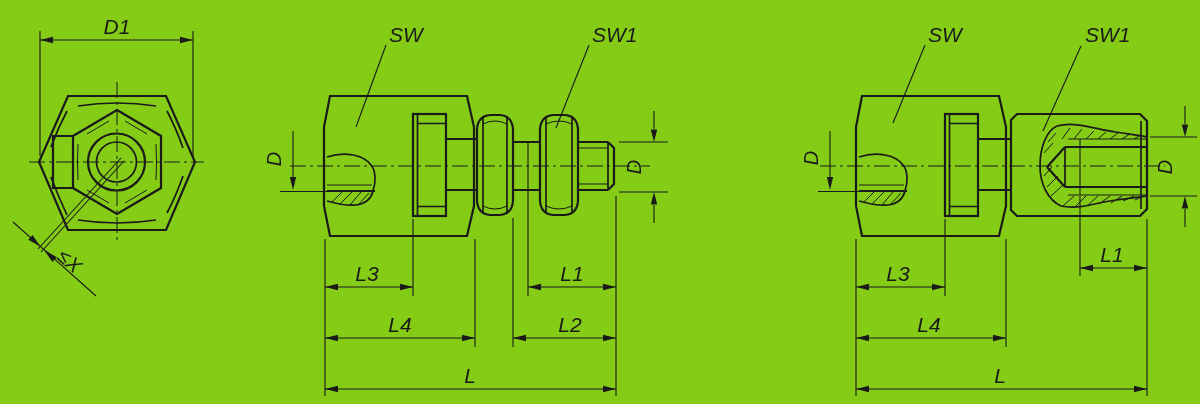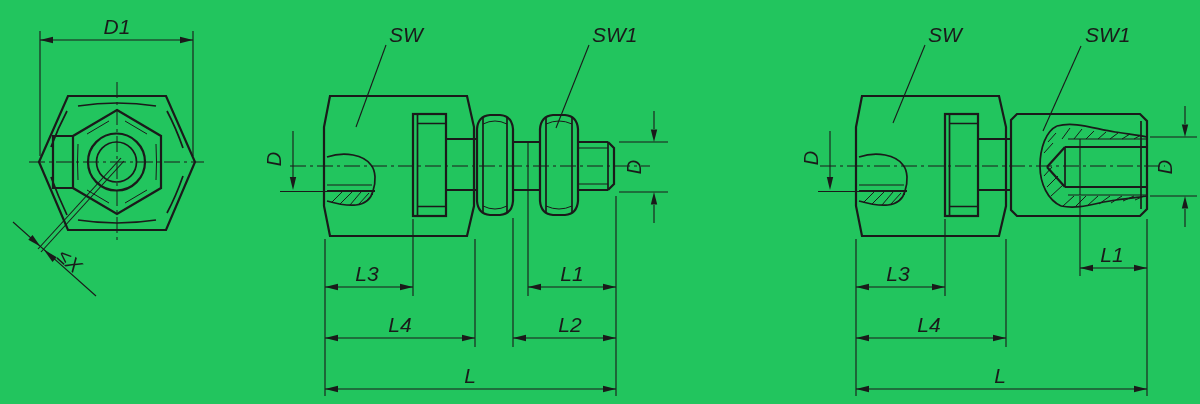--- a/index.html
+++ b/index.html
@@ -1,16 +1,16 @@
 <!DOCTYPE html>
 <html><head>
 <meta charset="utf-8">
 <style>
   html,body{margin:0;padding:0;background:#ffffff;}
-  .stage{position:relative;width:1200px;height:404px;background:#22c55e;overflow:hidden;}
+  .stage{position:relative;width:1200px;height:404px;background:#84cc16;overflow:hidden;}
   svg{display:block;}
   .ol{fill:none;stroke:#1a1a1a;stroke-width:2.2;stroke-linejoin:miter;}
   .md{fill:none;stroke:#1a1a1a;stroke-width:1.7;}
   .tn{fill:none;stroke:#1a1a1a;stroke-width:1.1;}
   .ht{fill:none;stroke:#1a1a1a;stroke-width:1;}
   .cl{fill:none;stroke:#1a1a1a;stroke-width:1;stroke-dasharray:16 4 3 4;}
   .ar{fill:#1a1a1a;stroke:none;}
   .lbl{font-family:"Liberation Sans",sans-serif;font-style:italic;font-size:21px;fill:#1a1a1a;}
   .lblr{font-family:"Liberation Sans",sans-serif;font-style:italic;font-size:20px;fill:#1a1a1a;}
 </style>

